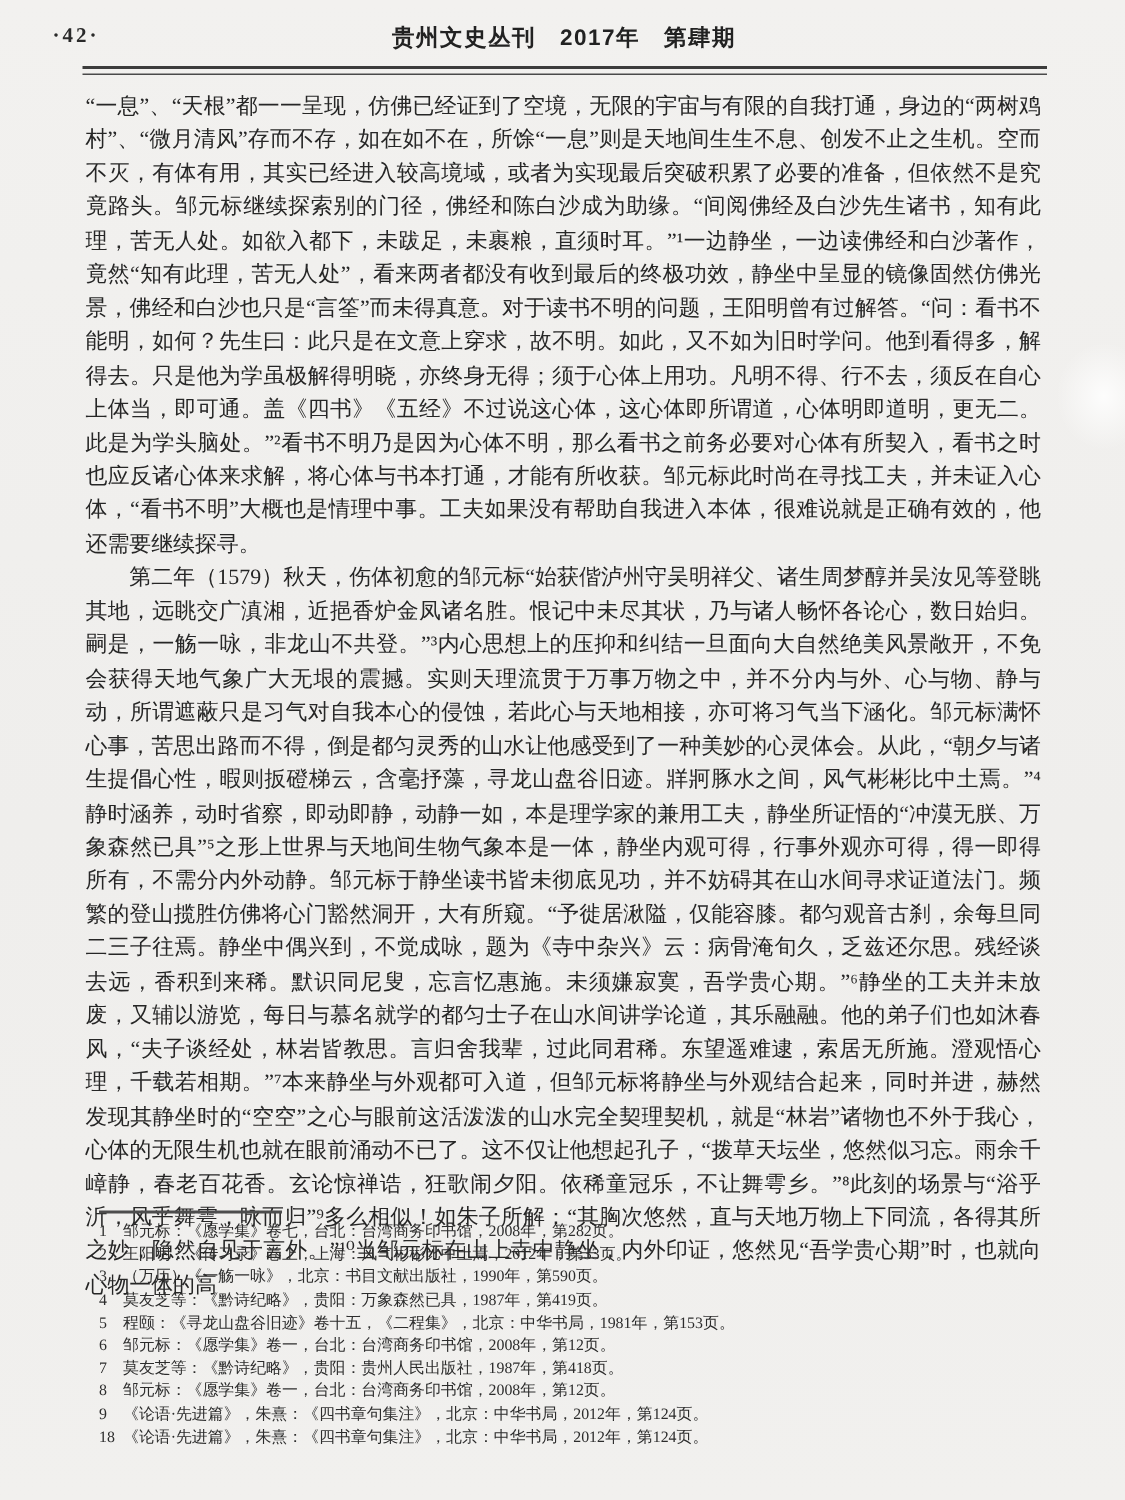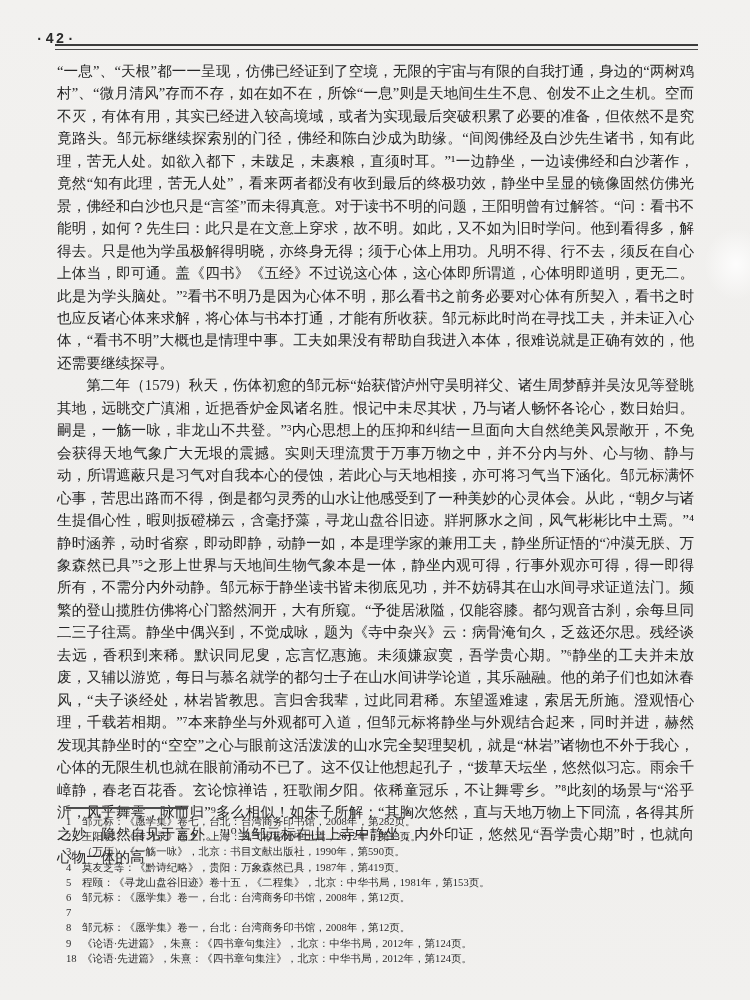--- a/index.html
+++ b/index.html
@@ -25,22 +25,22 @@
   .header {
     position: absolute;
     top: 14px;
     left: 57px;
     right: 55px;
     height: 24px;
   }
   .page-number {
     position: absolute;
     left: -22px;
-    top: 17px;
-    font-family: Liberation Mono, monospace;
+    top: 3px;
+    font-family: Liberation Serif, serif;
     font-weight: bold;
     font-size: 14px;
     letter-spacing: 2px;
     color: #2a2a2a;
   }
   .journal-title {
     position: absolute;
     left: 0;
     right: 0;
     top: 2px;
@@ -122,20 +122,21 @@
     pointer-events: none;
   }
 </style>
 </head>
 <body>
 
 <div class="page">
 
   <div class="header">
     <span class="page-number">·42·</span>
+    <span class="journal-title">贵州文史丛刊　2017年　第肆期</span>
   </div>
   <div class="header-rule"></div>
 
   <div class="article-body">
     <p>“一息”、“天根”都一一呈现，仿佛已经证到了空境，无限的宇宙与有限的自我打通，身边的“两树鸡村”、“微月清风”存而不存，如在如不在，所馀“一息”则是天地间生生不息、创发不止之生机。空而不灭，有体有用，其实已经进入较高境域，或者为实现最后突破积累了必要的准备，但依然不是究竟路头。邹元标继续探索别的门径，佛经和陈白沙成为助缘。“间阅佛经及白沙先生诸书，知有此理，苦无人处。如欲入都下，未跋足，未裹粮，直须时耳。”¹一边静坐，一边读佛经和白沙著作，竟然“知有此理，苦无人处”，看来两者都没有收到最后的终极功效，静坐中呈显的镜像固然仿佛光景，佛经和白沙也只是“言筌”而未得真意。对于读书不明的问题，王阳明曾有过解答。“问：看书不能明，如何？先生曰：此只是在文意上穿求，故不明。如此，又不如为旧时学问。他到看得多，解得去。只是他为学虽极解得明晓，亦终身无得；须于心体上用功。凡明不得、行不去，须反在自心上体当，即可通。盖《四书》《五经》不过说这心体，这心体即所谓道，心体明即道明，更无二。此是为学头脑处。”²看书不明乃是因为心体不明，那么看书之前务必要对心体有所契入，看书之时也应反诸心体来求解，将心体与书本打通，才能有所收获。邹元标此时尚在寻找工夫，并未证入心体，“看书不明”大概也是情理中事。工夫如果没有帮助自我进入本体，很难说就是正确有效的，他还需要继续探寻。</p>
     <p class="indent">第二年（1579）秋天，伤体初愈的邹元标“始获偕泸州守吴明祥父、诸生周梦醇并吴汝见等登眺其地，远眺交广滇湘，近挹香炉金凤诸名胜。恨记中未尽其状，乃与诸人畅怀各论心，数日始归。嗣是，一觞一咏，非龙山不共登。”³内心思想上的压抑和纠结一旦面向大自然绝美风景敞开，不免会获得天地气象广大无垠的震撼。实则天理流贯于万事万物之中，并不分内与外、心与物、静与动，所谓遮蔽只是习气对自我本心的侵蚀，若此心与天地相接，亦可将习气当下涵化。邹元标满怀心事，苦思出路而不得，倒是都匀灵秀的山水让他感受到了一种美妙的心灵体会。从此，“朝夕与诸生提倡心性，暇则扳磴梯云，含毫抒藻，寻龙山盘谷旧迹。牂牁豚水之间，风气彬彬比中土焉。”⁴静时涵养，动时省察，即动即静，动静一如，本是理学家的兼用工夫，静坐所证悟的“冲漠无朕、万象森然已具”⁵之形上世界与天地间生物气象本是一体，静坐内观可得，行事外观亦可得，得一即得所有，不需分内外动静。邹元标于静坐读书皆未彻底见功，并不妨碍其在山水间寻求证道法门。频繁的登山揽胜仿佛将心门豁然洞开，大有所窥。“予徙居湫隘，仅能容膝。都匀观音古刹，余每旦同二三子往焉。静坐中偶兴到，不觉成咏，题为《寺中杂兴》云：病骨淹旬久，乏兹还尔思。残经谈去远，香积到来稀。默识同尼叟，忘言忆惠施。未须嫌寂寞，吾学贵心期。”⁶静坐的工夫并未放废，又辅以游览，每日与慕名就学的都匀士子在山水间讲学论道，其乐融融。他的弟子们也如沐春风，“夫子谈经处，林岩皆教思。言归舍我辈，过此同君稀。东望遥难逮，索居无所施。澄观悟心理，千载若相期。”⁷本来静坐与外观都可入道，但邹元标将静坐与外观结合起来，同时并进，赫然发现其静坐时的“空空”之心与眼前这活泼泼的山水完全契理契机，就是“林岩”诸物也不外于我心，心体的无限生机也就在眼前涌动不已了。这不仅让他想起孔子，“拨草天坛坐，悠然似习忘。雨余千嶂静，春老百花香。玄论惊禅诰，狂歌闹夕阳。依稀童冠乐，不让舞雩乡。”⁸此刻的场景与“浴乎沂，风乎舞雩，咏而归”⁹多么相似！如朱子所解：“其胸次悠然，直与天地万物上下同流，各得其所之妙，隐然自见于言外。”¹⁰当邹元标在山上寺中静坐，内外印证，悠然见“吾学贵心期”时，也就向心物一体的高</p>
   </div>
 
   <div class="footnote-divider"></div>
 
@@ -159,20 +160,21 @@
     <div class="footnote-item">
       <span class="footnote-number">5</span>
       <span class="footnote-text">程颐：《寻龙山盘谷旧迹》卷十五，《二程集》，北京：中华书局，1981年，第153页。</span>
     </div>
     <div class="footnote-item">
       <span class="footnote-number">6</span>
       <span class="footnote-text">邹元标：《愿学集》卷一，台北：台湾商务印书馆，2008年，第12页。</span>
     </div>
     <div class="footnote-item">
       <span class="footnote-number">7</span>
+      <span class="footnote-text">莫友芝等：《黔诗纪略》，贵阳：贵州人民出版社，1987年，第418页。</span>
     </div>
     <div class="footnote-item">
       <span class="footnote-number">8</span>
       <span class="footnote-text">邹元标：《愿学集》卷一，台北：台湾商务印书馆，2008年，第12页。</span>
     </div>
     <div class="footnote-item">
       <span class="footnote-number">9</span>
       <span class="footnote-text">《论语·先进篇》，朱熹：《四书章句集注》，北京：中华书局，2012年，第124页。</span>
     </div>
     <div class="footnote-item">

